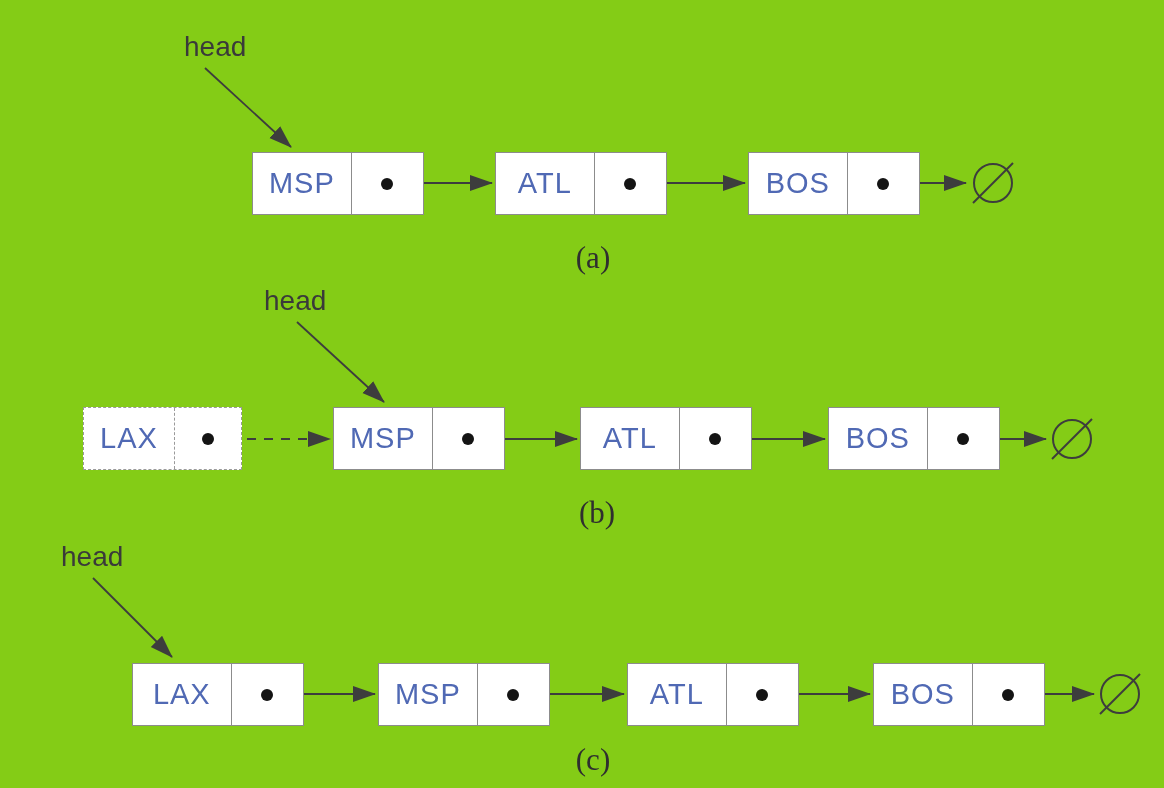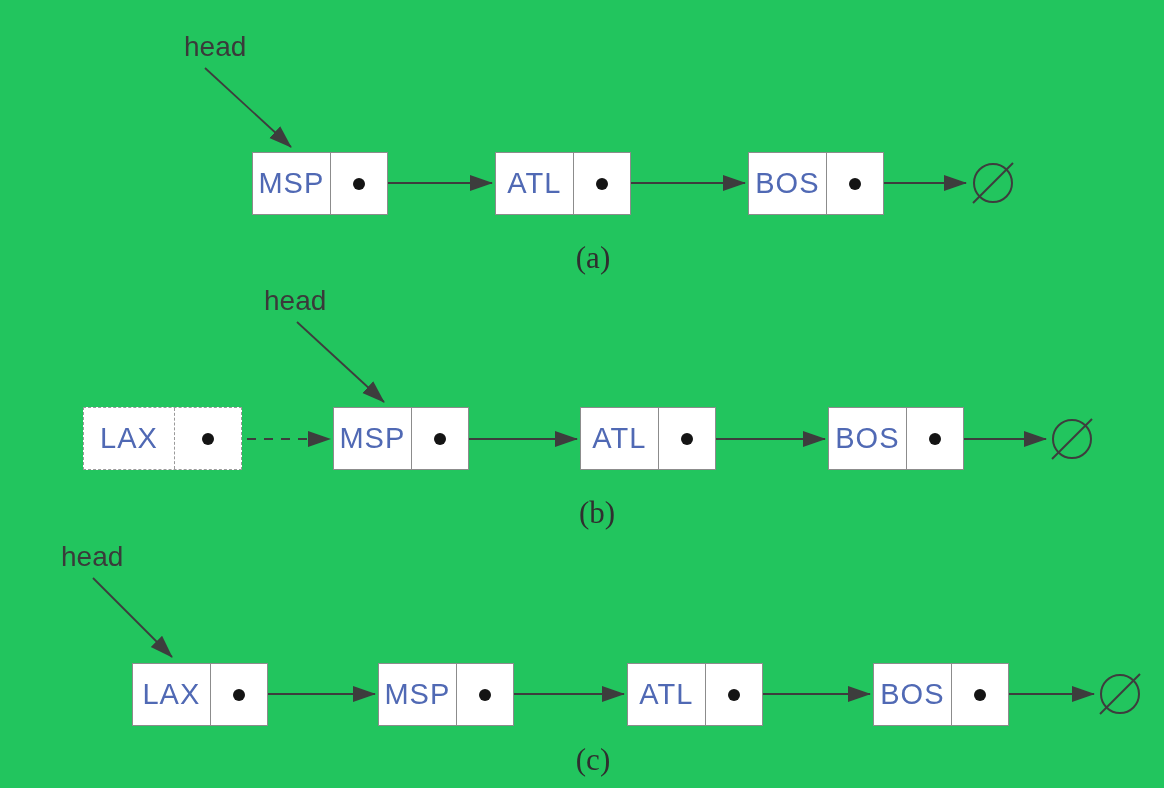--- a/index.html
+++ b/index.html
@@ -5,33 +5,33 @@
   html, body {
     margin: 0;
     padding: 0;
     background: #ffffff;
     font-family: "Liberation Sans", sans-serif;
   }
   .canvas {
     position: relative;
     width: 1164px;
     height: 788px;
-    background: #22c55e;
+    background: #84cc16;
     overflow: hidden;
   }
   .overlay {
     position: absolute;
     left: 0; top: 0;
     width: 1164px;
     height: 788px;
     pointer-events: none;
   }
   .node {
     position: absolute;
-    width: 136px;
+    width: 172px;
     height: 63px;
     display: flex;
     border: 1.4px solid #8c8c8c;
     background: #ffffff;
     box-sizing: border-box;
   }
   .node.dashed {
     border: 1.6px dashed #9a9a9a;
   }
   .node .data-cell {

